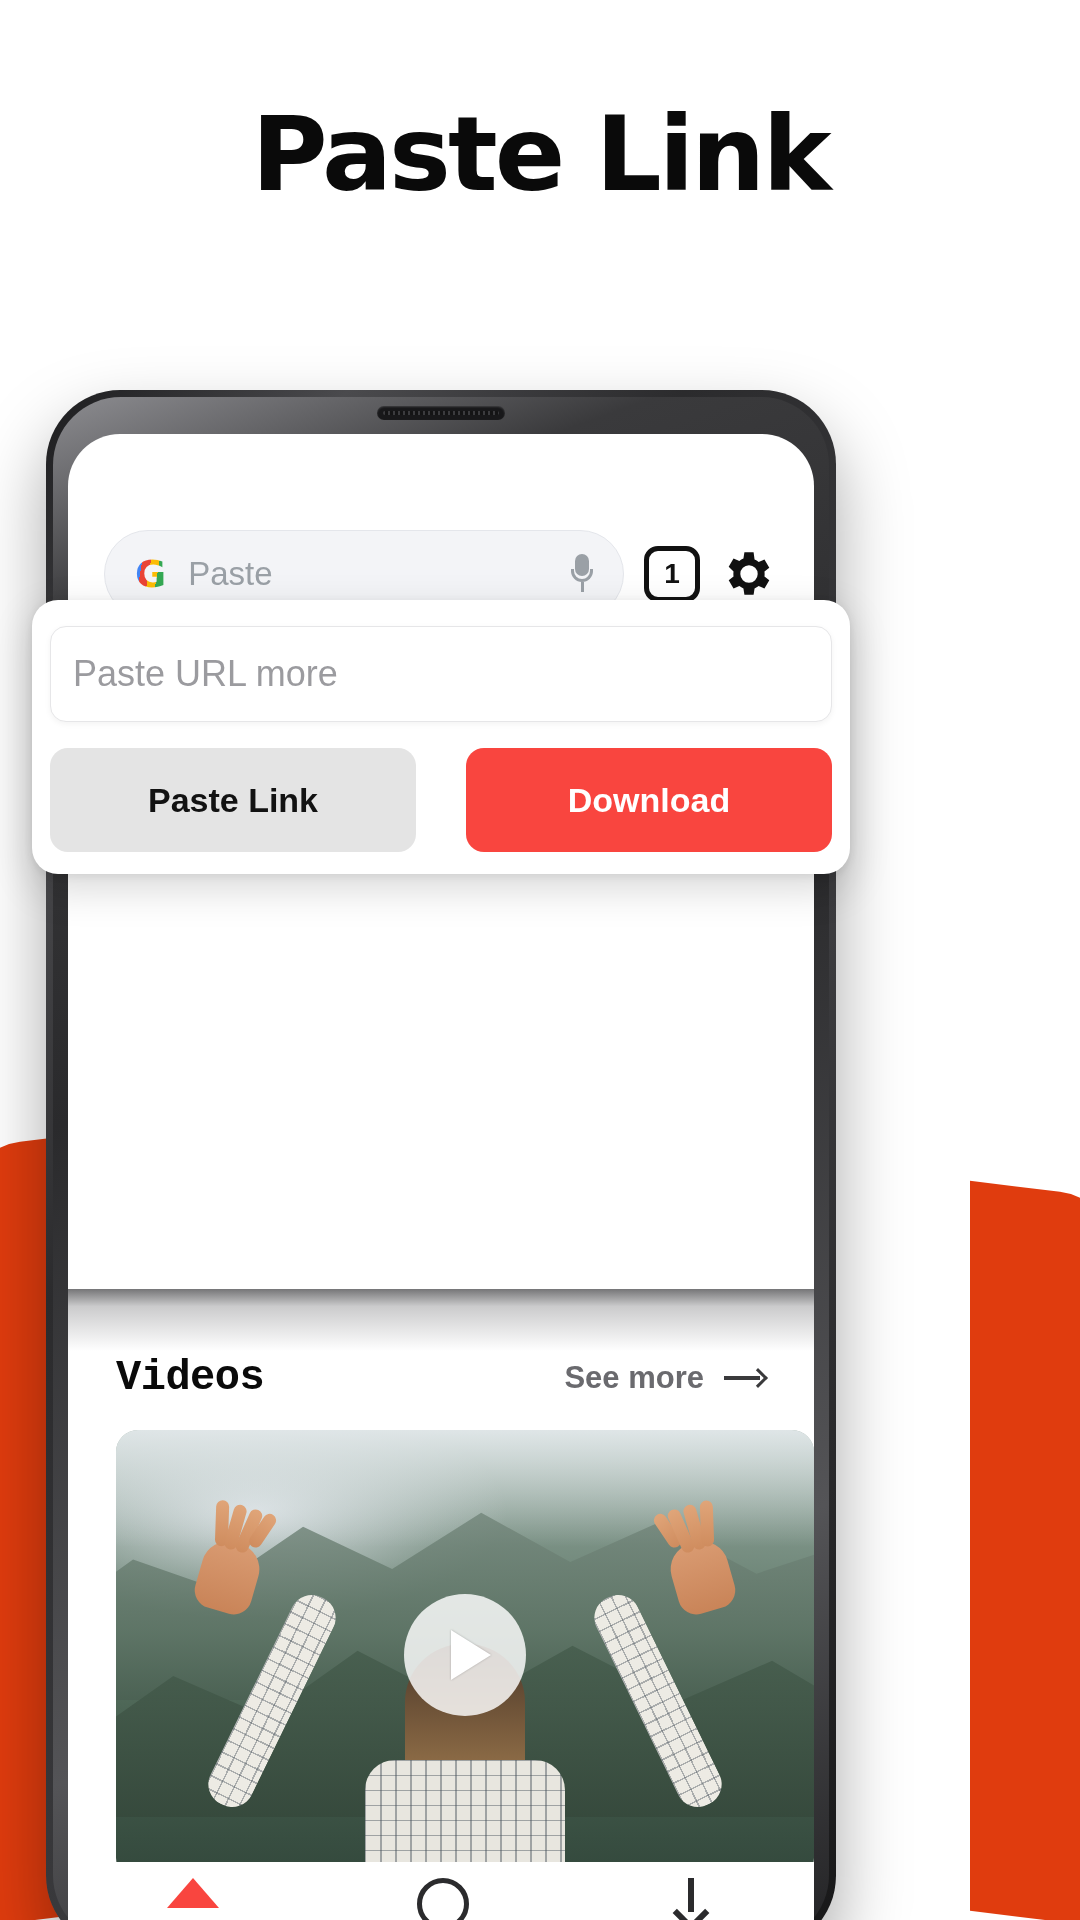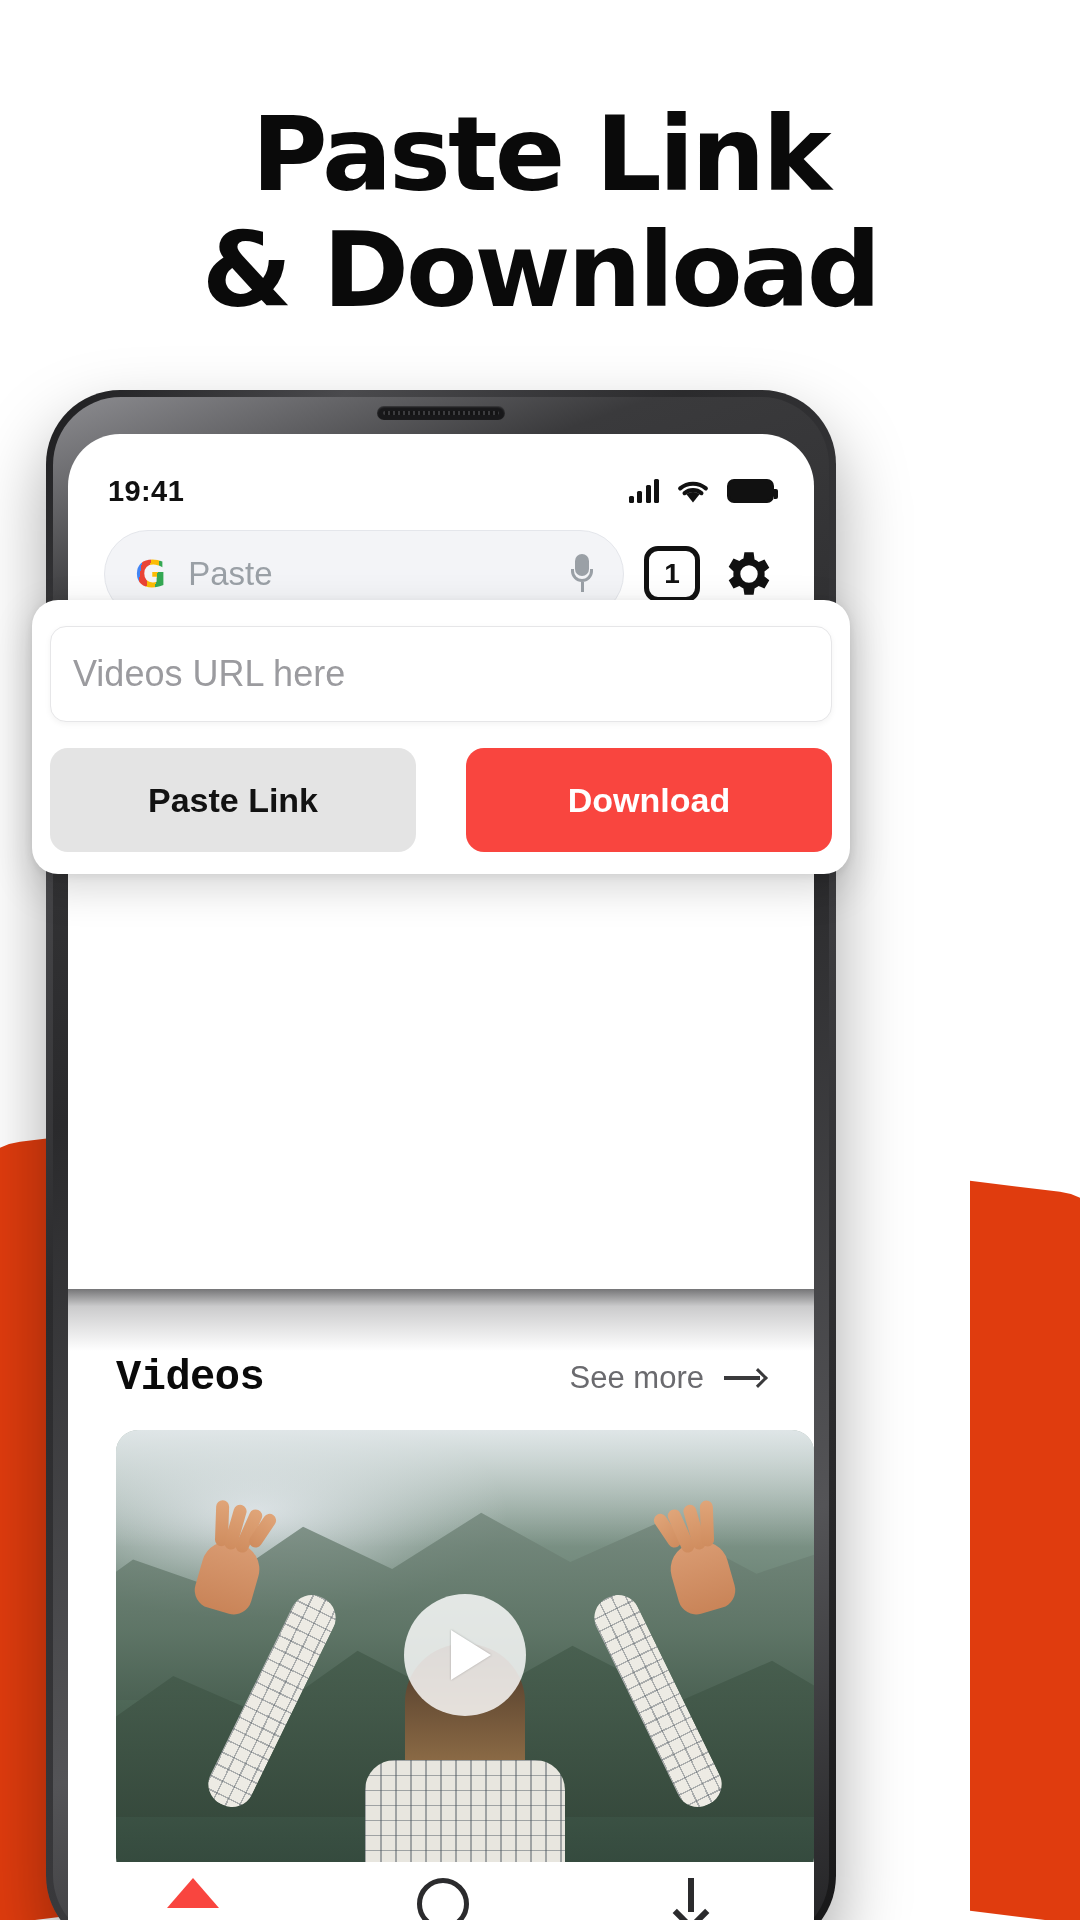--- a/index.html
+++ b/index.html
@@ -149,21 +149,21 @@
 
   
   .videos-head {
     position:absolute; left:0; top:920px; width:100%;
     display:flex; align-items:center; justify-content:space-between;
     padding:0 48px;
   }
   .videos-title { font-size:42px; font-weight:800; color:#0A0A0A;
                   font-family:Liberation Mono, monospace; letter-spacing:-.5px; }
   .see-more { display:flex; align-items:center; gap:20px; }
-  .see-more-label { font-size:31px; font-weight:400; color:#6A6A6E; }
+  .see-more-label { font-size:31px; font-weight:700; color:#6A6A6E; }
   .arrow { width:42px; height:22px; position:relative; }
   .arrow i { position:absolute; left:0; top:9px; width:36px; height:3.5px; background:#3A3A3C; }
   .arrow b { position:absolute; right:1px; top:4px; width:14px; height:14px;
              border-top:3.5px solid #3A3A3C; border-right:3.5px solid #3A3A3C;
              transform:rotate(45deg); }
 
   
   .thumb {
     position:absolute; left:48px; width:698px; border-radius:22px;
     overflow:hidden;
@@ -280,49 +280,31 @@
     transform:rotate(45deg); }
 </style>
 </head>
 <body>
 
 <div class="accent-left"></div>
 <div class="accent-right"></div>
 
 <div class="headline">
   <span>Paste Link</span>
-  <span class="l2">&amp; Download</span>
 </div>
 
 <div class="phone">
   <div class="phone-body"></div>
   <div class="phone-rim"></div>
   <div class="earpiece">
       <i></i>
     </div>
 
   <div class="phone-screen">
 
-    <div class="statusbar">
-      <div class="status-time">19:41</div>
-      <div class="status-icons">
-        <div class="sig">
-            <i></i>
-            <i></i>
-            <i></i>
-            <i></i>
-          </div>
-        <svg width="34" height="26" viewBox="0 0 34 26">
-          <path d="M17 24.5 L10.4 16.2 a10.6 10.6 0 0 1 13.2 0 Z" fill="#111"></path>
-          <path d="M4.2 10.4 a20 20 0 0 1 25.6 0" stroke="#111" stroke-width="4.2" fill="none" stroke-linecap="round"></path>
-          <path d="M8.6 15.1 a13.6 13.6 0 0 1 16.8 0" stroke="#111" stroke-width="4.2" fill="none" stroke-linecap="round"></path>
-        </svg>
-        <div class="batt"></div>
-      </div>
-    </div>
 
     <div class="searchrow">
       <div class="searchbar">
         <span class="g-logo">G</span>
         <span class="search-ph">Paste</span>
         <span class="mic">
           <span class="cap"></span>
             <span class="arc"></span>
             <span class="stem"></span>
         </span>
@@ -395,19 +377,19 @@
             <b></b>
           </span>
       </div>
     </div>
 
   </div>
 </div>
 
 <div class="paste-card">
   <div class="url-input">
-    <span class="url-ph">Videos URL here</span>
+    <span class="url-ph">Paste URL more</span>
   </div>
   <div class="btn-row">
     <div class="btn btn-paste">Paste Link</div>
     <div class="btn btn-download">Download</div>
   </div>
 </div>
 
 </body></html>

